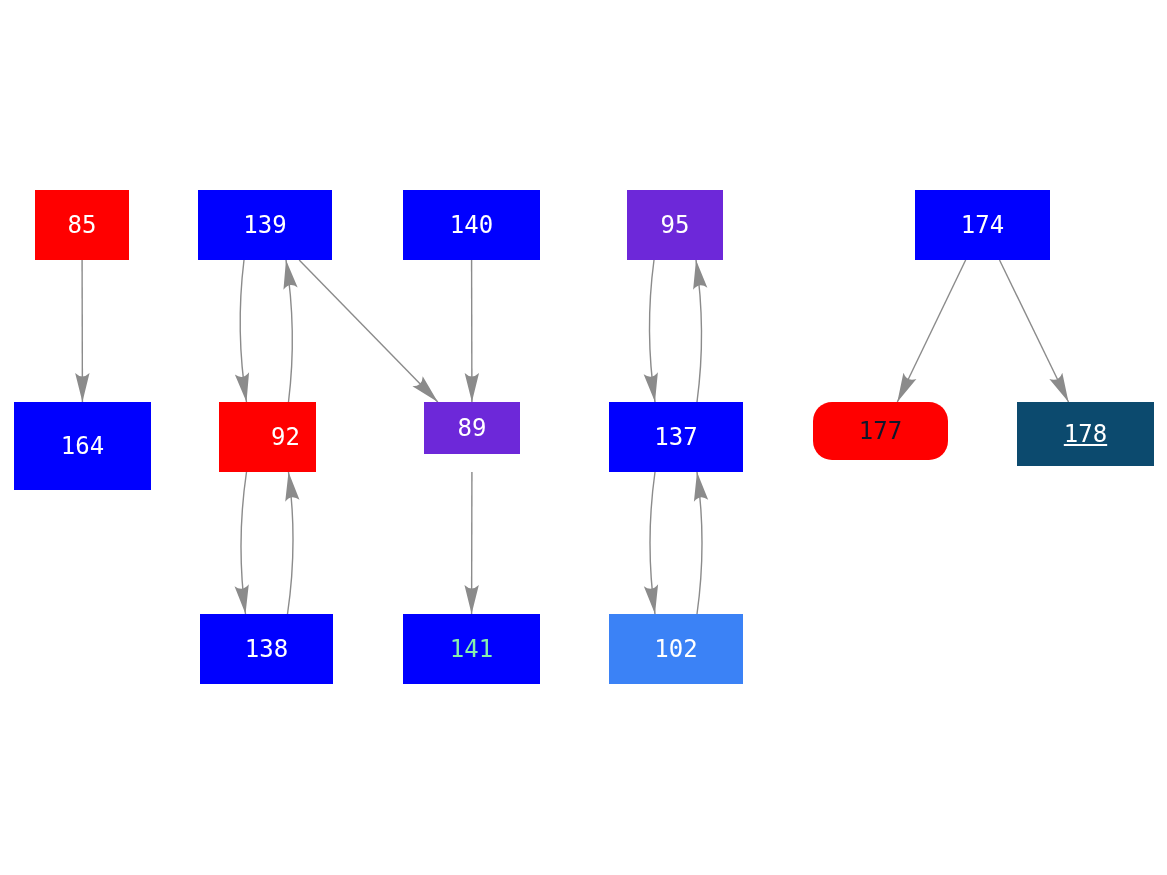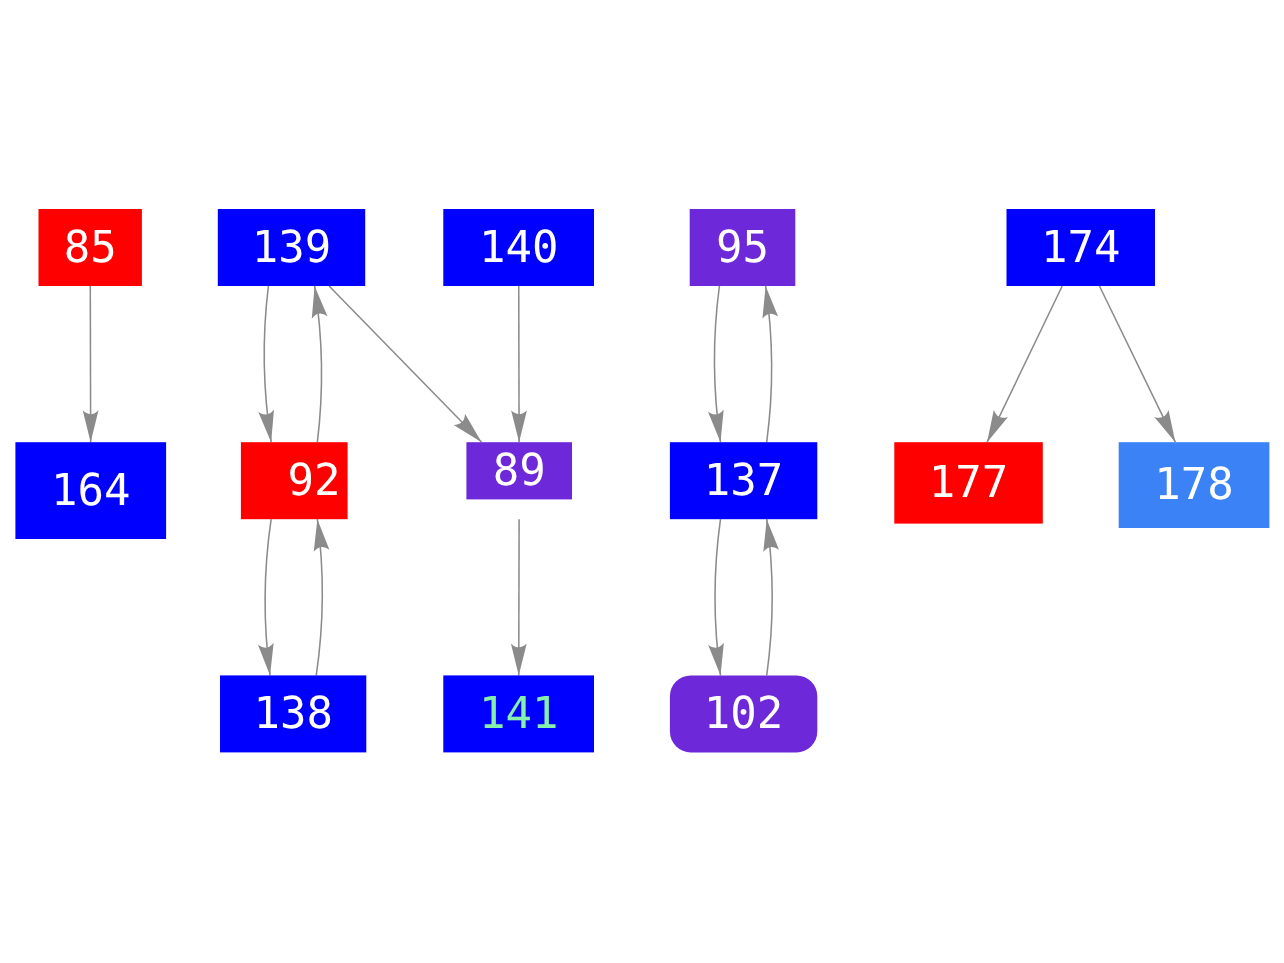--- a/index.html
+++ b/index.html
@@ -8,21 +8,21 @@
     width:1167px;height:875px;
     background:#ffffff;
     overflow:hidden;
     font-family:"DejaVu Sans Mono","Liberation Mono",monospace;
   }
   #edge-layer{position:absolute;left:0;top:0;width:1167px;height:875px;}
   .node{
     position:absolute;
     display:flex;align-items:center;justify-content:center;
     color:#ffffff;
-    font-size:40px;
+    font-size:24px;
     line-height:1;
     box-sizing:border-box;
   }
 </style>
 </head>
 <body>
 
 <div id="canvas">
   <svg id="edge-layer" xmlns="http://www.w3.org/2000/svg" viewBox="0 0 1167 875">
       <defs>
@@ -66,29 +66,29 @@
       </div>
       <div class="node" style="left: 219px; top: 402px; width: 97px; height: 70px; background: rgb(255, 0, 0); color: rgb(255, 255, 255); padding-left: 36px;">
         <span>92</span>
       </div>
       <div class="node" style="left: 424px; top: 402px; width: 96px; height: 52px; background: #6d28d9; color: rgb(255, 255, 255);">
         <span>89</span>
       </div>
       <div class="node" style="left: 609px; top: 402px; width: 134px; height: 70px; background: rgb(0, 0, 255); color: rgb(255, 255, 255);">
         <span>137</span>
       </div>
-      <div class="node" style="left: 813px; top: 402px; width: 135px; height: 74px; background: rgb(255, 0, 0); color: #ffffff;">
+      <div class="node" style="left: 813px; top: 402px; width: 135px; height: 58px; background: rgb(255, 0, 0); color: #0f172a; border-radius: 19px;">
         <span>177</span>
       </div>
-      <div class="node" style="left: 1017px; top: 402px; width: 137px; height: 78px; background: #3b82f6; color: rgb(255, 255, 255);">
+      <div class="node" style="left: 1017px; top: 402px; width: 137px; height: 64px; background: #0c4a6e; color: rgb(255, 255, 255); text-decoration: underline;">
         <span>178</span>
       </div>
       <div class="node" style="left: 200px; top: 614px; width: 133px; height: 70px; background: rgb(0, 0, 255); color: rgb(255, 255, 255);">
         <span>138</span>
       </div>
       <div class="node" style="left: 403px; top: 614px; width: 137px; height: 70px; background: rgb(0, 0, 255); color: #86efac;">
         <span>141</span>
       </div>
-      <div class="node" style="left: 609px; top: 614px; width: 134px; height: 70px; background: #6d28d9; color: rgb(255, 255, 255); border-radius: 19px;">
+      <div class="node" style="left: 609px; top: 614px; width: 134px; height: 70px; background: #3b82f6; color: rgb(255, 255, 255);">
         <span>102</span>
       </div>
     </div>
 </div>
 
 </body></html>

